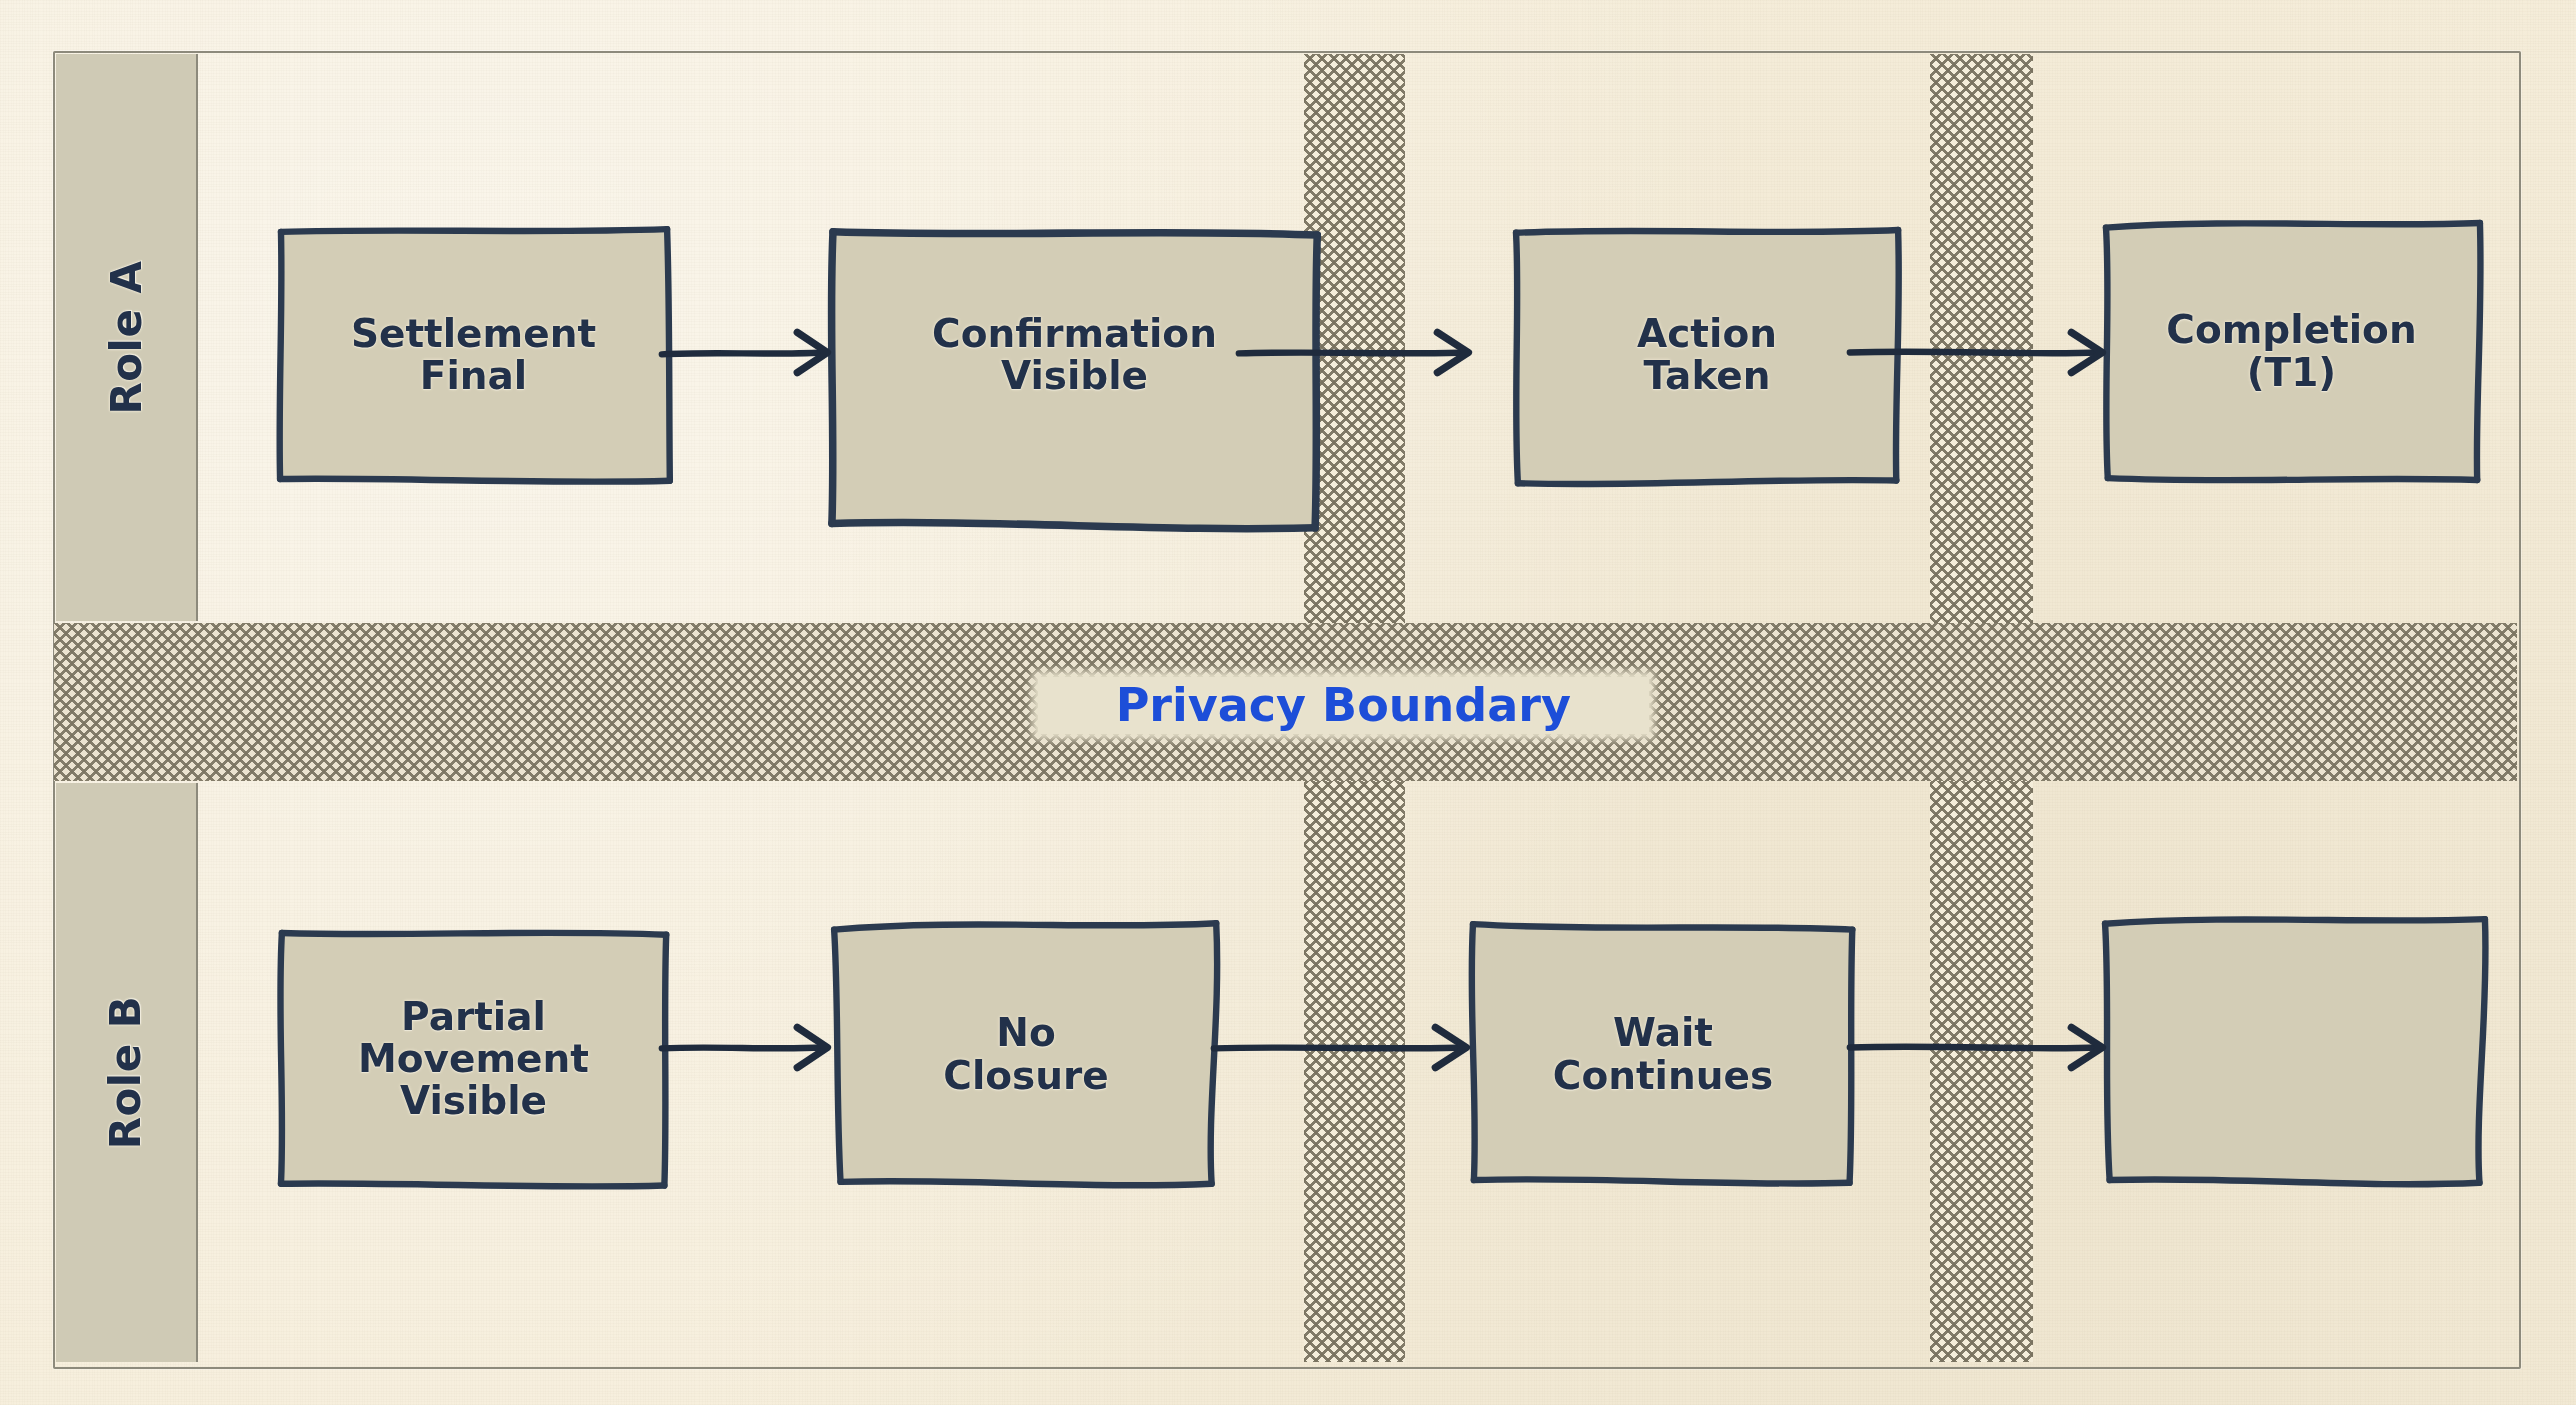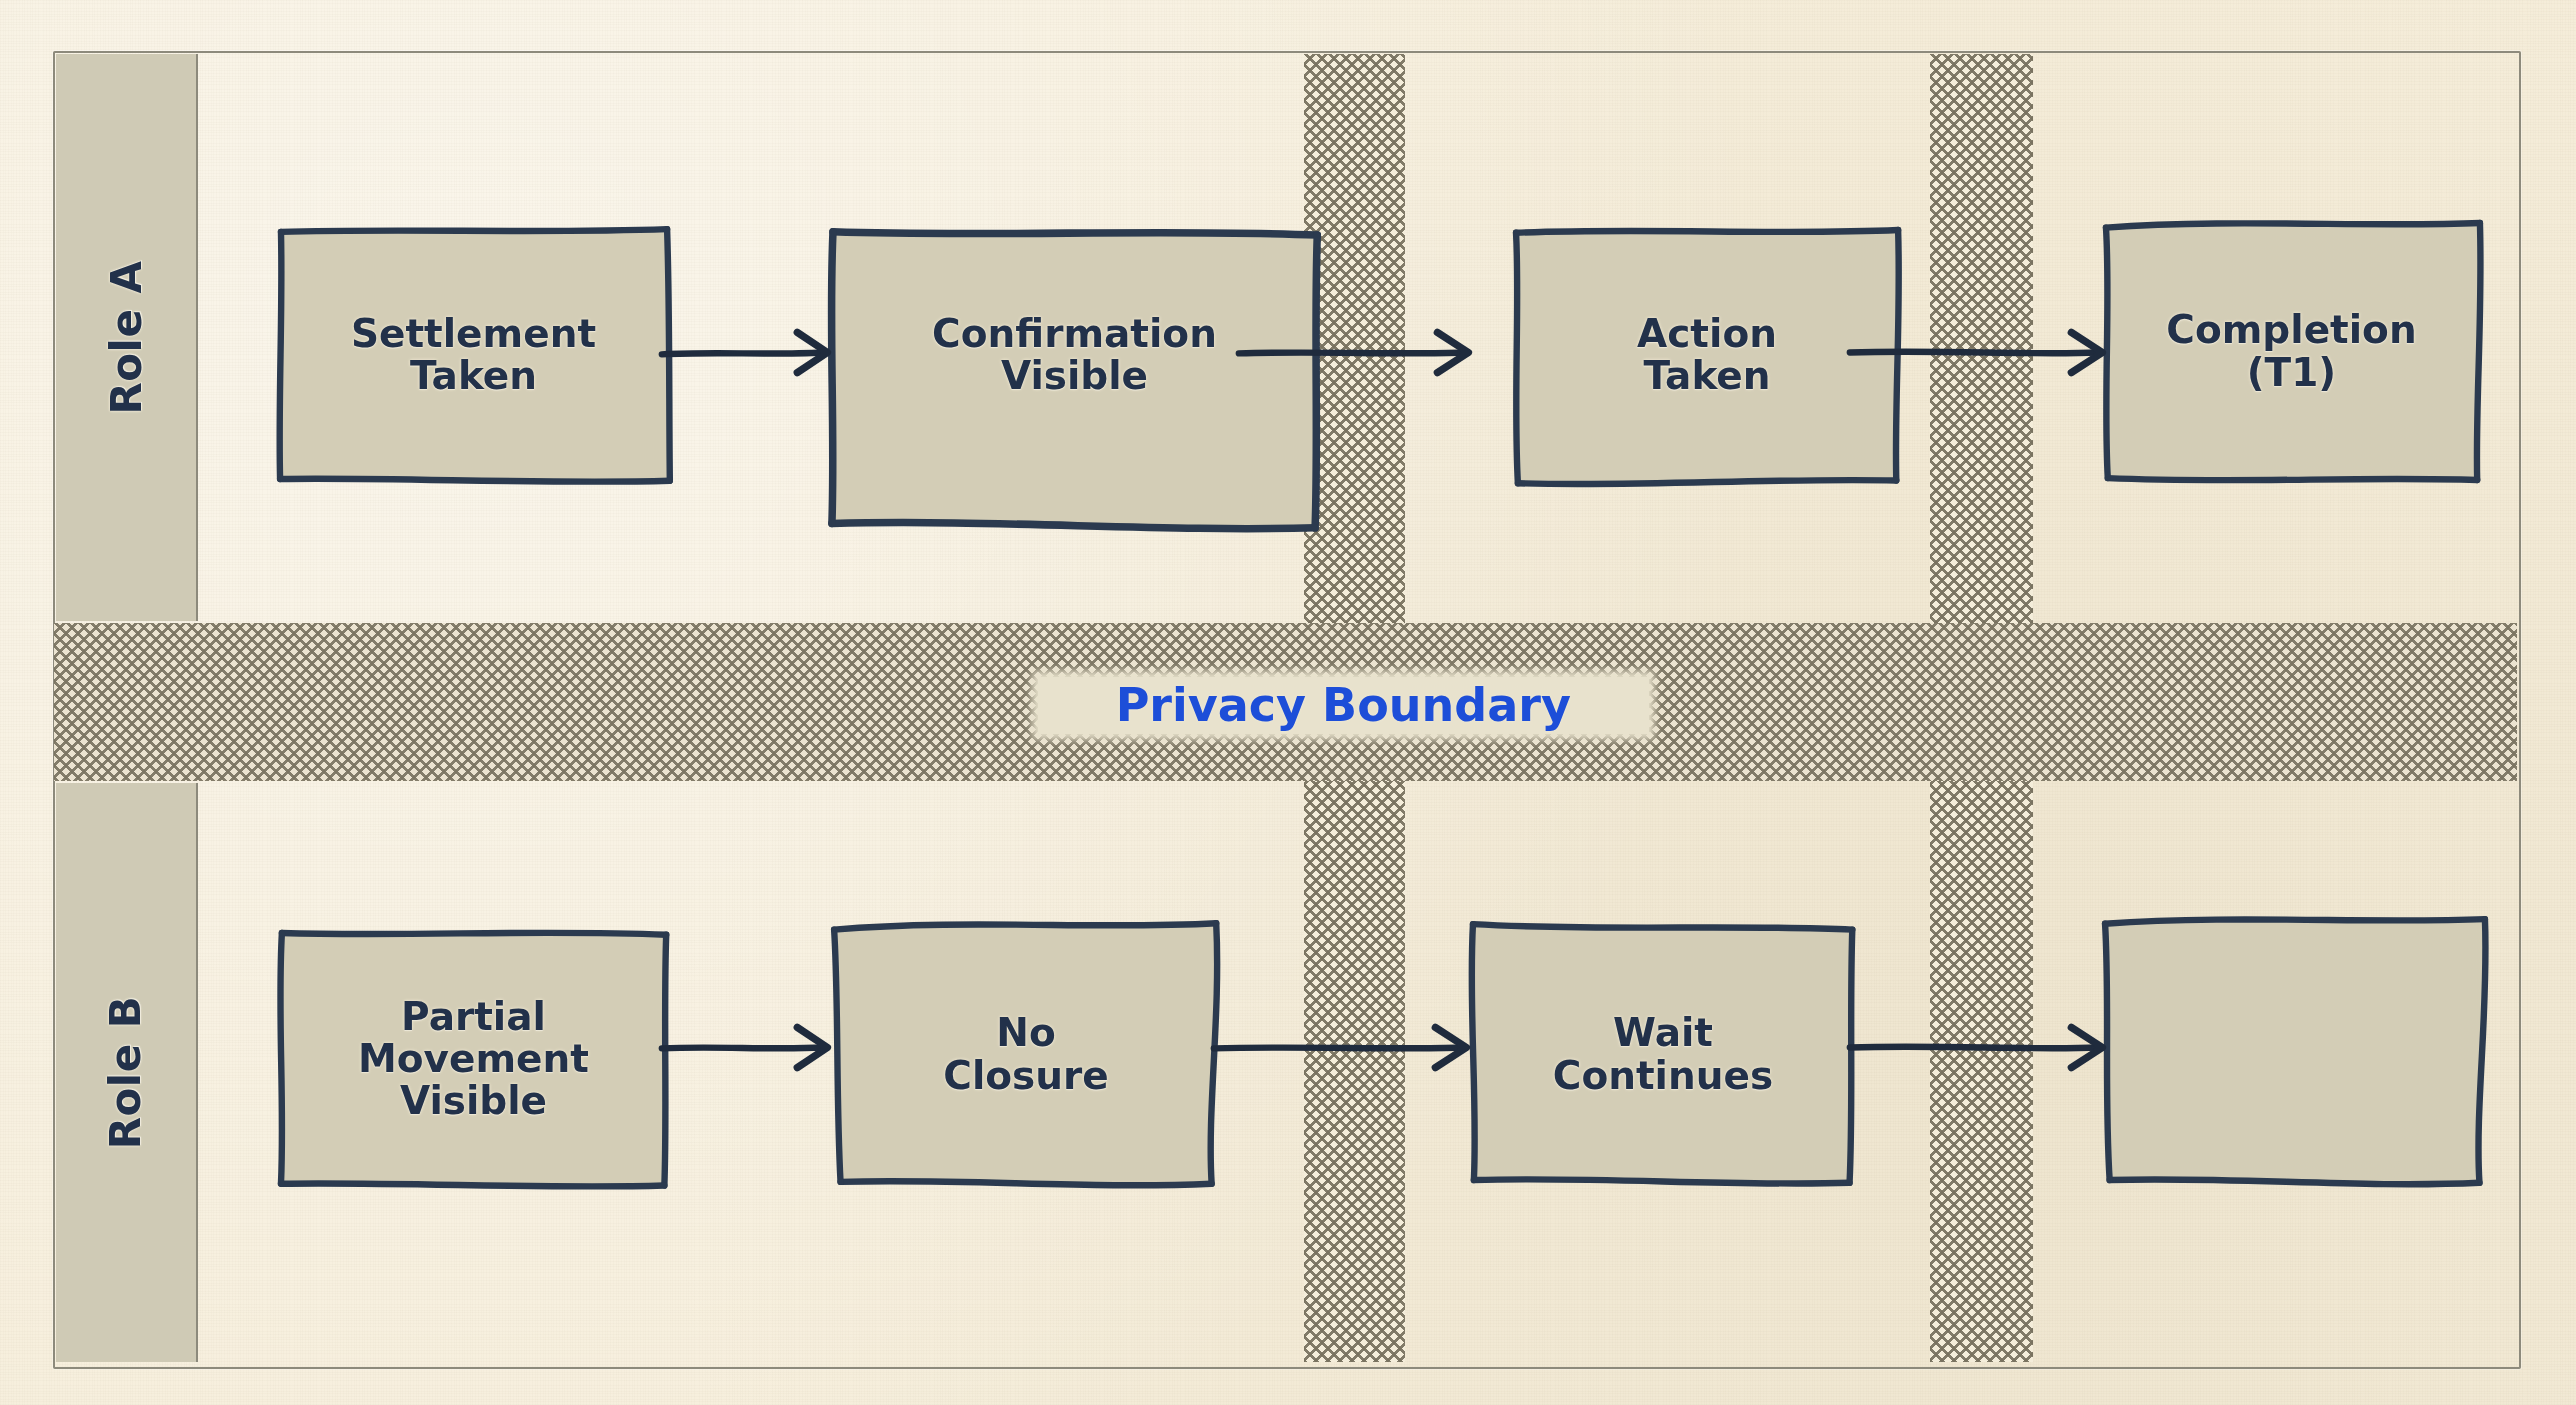--- a/index.html
+++ b/index.html
@@ -131,21 +131,21 @@
 
   <div class="node" style="left:279px;top:229px;width:389px;height:252px;">
     <svg class="sk" viewBox="0 0 445 295" preserveAspectRatio="none">
       <path d="M12,13 L434,10 L437,285 L11,283 Z" fill="#d3cdb6" stroke="none"></path>
       <path d="M12,13 C140,9 300,15 434,10" fill="none" stroke="#2b3a4f" stroke-width="7" stroke-linecap="round"></path>
       <path d="M434,10 C437,100 436,200 437,285" fill="none" stroke="#2b3a4f" stroke-width="7" stroke-linecap="round"></path>
       <path d="M437,285 C300,289 140,281 11,283" fill="none" stroke="#2b3a4f" stroke-width="7" stroke-linecap="round"></path>
       <path d="M11,283 C9,195 14,100 12,13" fill="none" stroke="#2b3a4f" stroke-width="7" stroke-linecap="round"></path>
     </svg>
     <div class="label">Settlement
-Taken</div>
+Final</div>
   </div>
 
   <div class="node" style="left:828px;top:229px;width:493px;height:252px;">
     <svg class="sk" viewBox="0 0 475 295" preserveAspectRatio="none">
       <path d="M13,11 L463,14 L461,286 L12,282 Z" fill="#d3cdb6" stroke="none"></path>
       <path d="M13,11 C160,16 320,8 463,14" fill="none" stroke="#2b3a4f" stroke-width="7" stroke-linecap="round"></path>
       <path d="M463,14 C460,105 464,200 461,286" fill="none" stroke="#2b3a4f" stroke-width="7" stroke-linecap="round"></path>
       <path d="M461,286 C320,290 160,278 12,282" fill="none" stroke="#2b3a4f" stroke-width="7" stroke-linecap="round"></path>
       <path d="M12,282 C15,190 9,100 13,11" fill="none" stroke="#2b3a4f" stroke-width="7" stroke-linecap="round"></path>
     </svg>

